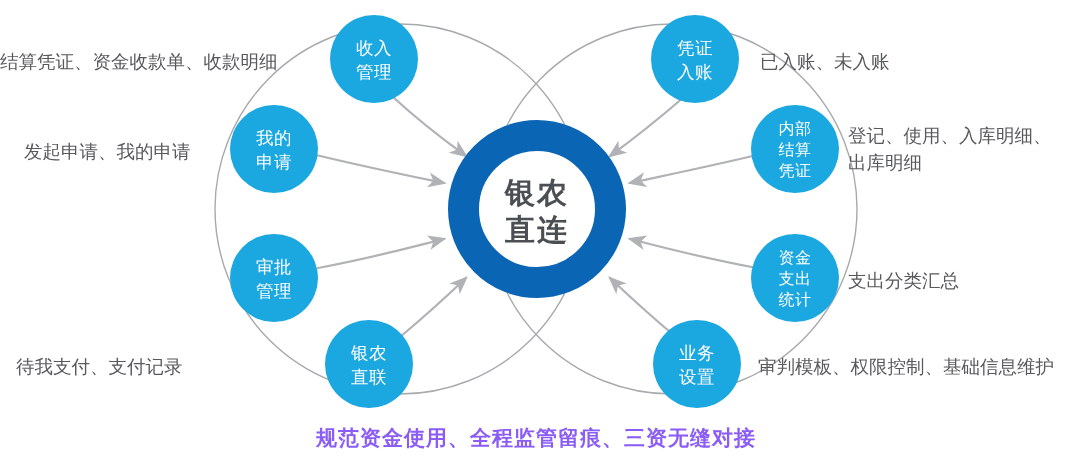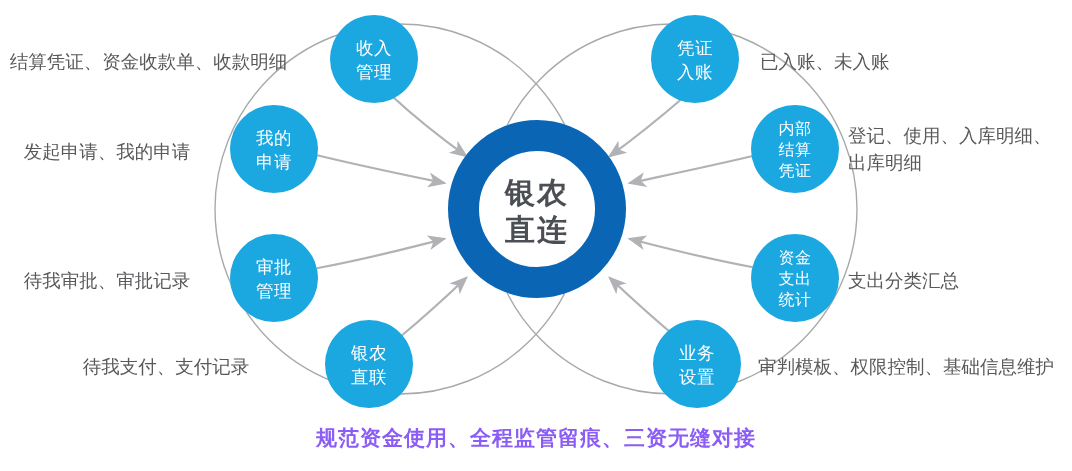--- a/index.html
+++ b/index.html
@@ -70,21 +70,21 @@
   }
   .caption {
     position: absolute;
     color: #58595b;
     font-size: 18.5px;
     line-height: 27px;
     white-space: pre-line;
     font-family: "Liberation Sans", "DejaVu Sans", sans-serif;
   }
   .caption.right-side { text-align: left; }
-  .caption.left-side  { text-align: center; }
+  .caption.left-side  { text-align: left; }
   #footer-slogan {
     position: absolute;
     left: 0;
     right: 0;
     top: 424px;
     text-align: center;
     color: #8b5cf6;
     font-size: 21px;
     font-weight: bold;
     letter-spacing: 1px;
@@ -167,23 +167,22 @@
 
     <g>
       <circle class="node-circle" cx="697" cy="364" r="44"></circle>
       <text class="node-text" x="697" y="353">业务</text>
       <text class="node-text" x="697" y="377">设置</text>
     </g>
   </svg>
 
   <div class="caption left-side" style="left:0px; width:297px; top:48px;">结算凭证、资金收款单、收款明细</div>
 
-  <div class="caption left-side" style="left:0px; width:214px; top:138px;">发起申请、我的申请</div>
+  <div class="caption left-side" style="left:0px; width:214px; top:138px;padding-left:24px;">发起申请、我的申请</div>
 
-  <div class="caption left-side" style="left:0px; width:214px; top:267px;">待我审批、审批记录</div>
 
   <div class="caption left-side" style="left:16px; width:300px; top:353px;">待我支付、支付记录</div>
 
   <div class="caption right-side" style="left:760px; width:300px; top:48px;">已入账、未入账</div>
 
   <div class="caption right-side" style="left:848px; width:230px; top:122px;">登记、使用、入库明细、
 出库明细</div>
 
   <div class="caption right-side" style="left:848px; width:230px; top:267px;">支出分类汇总</div>
 

